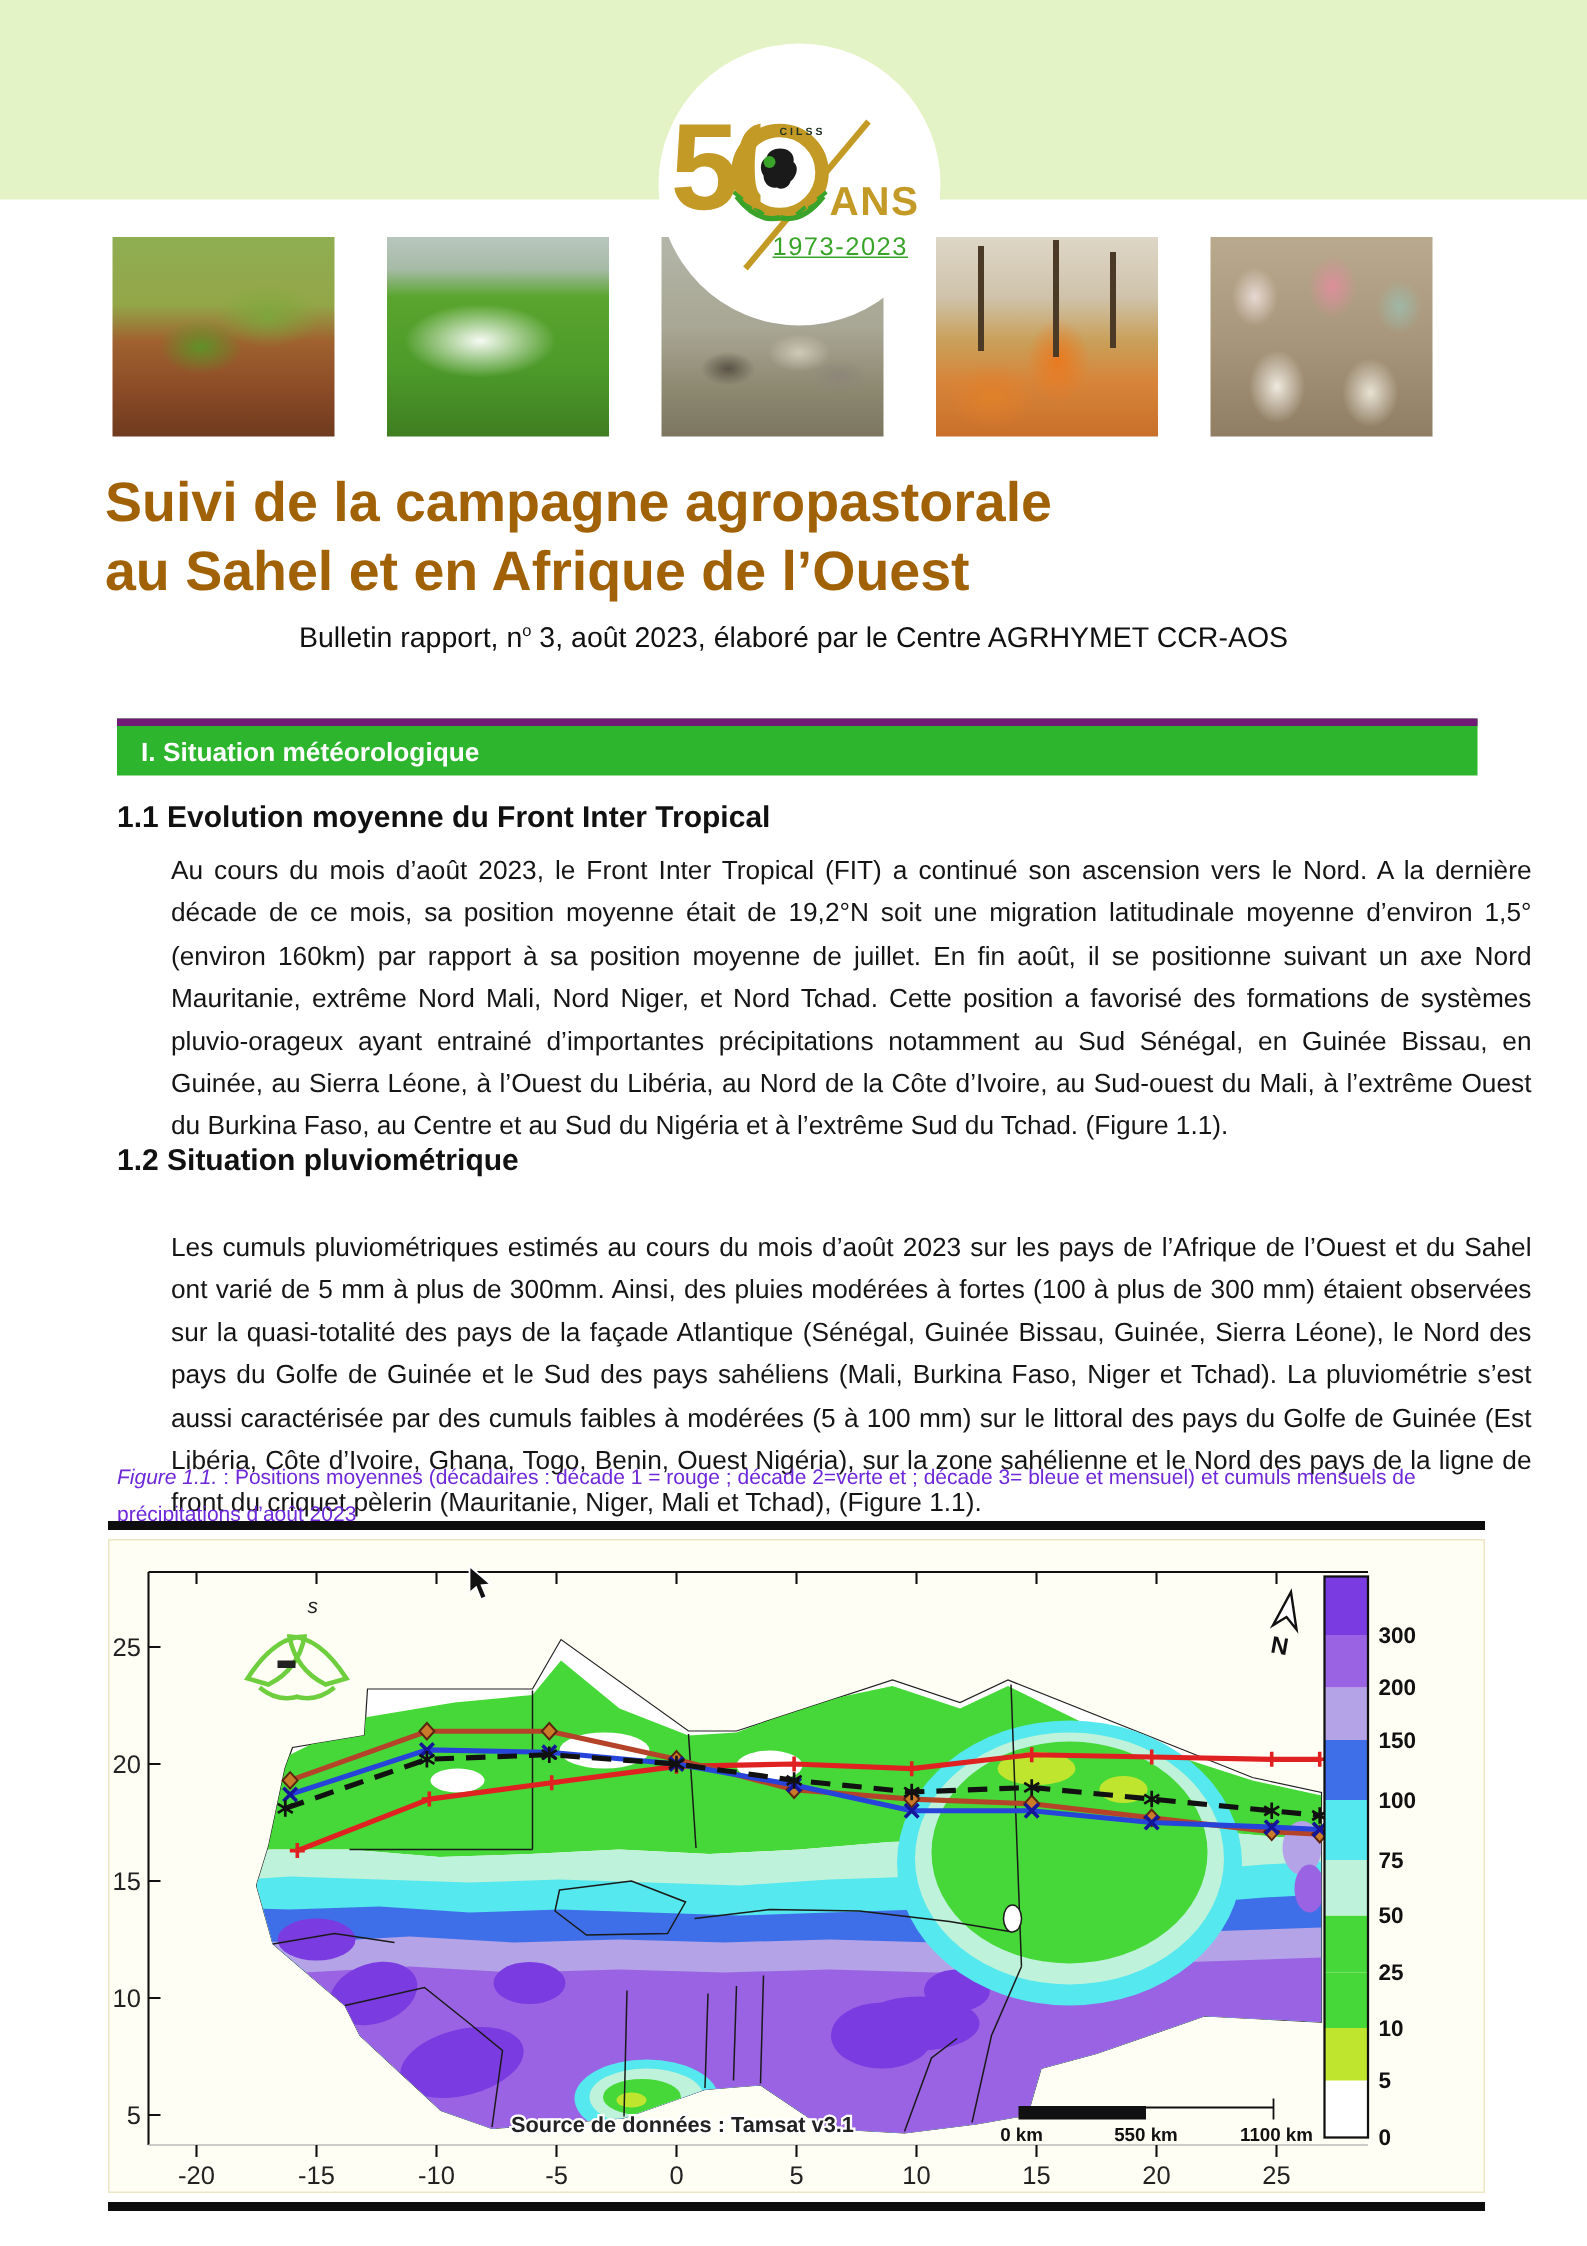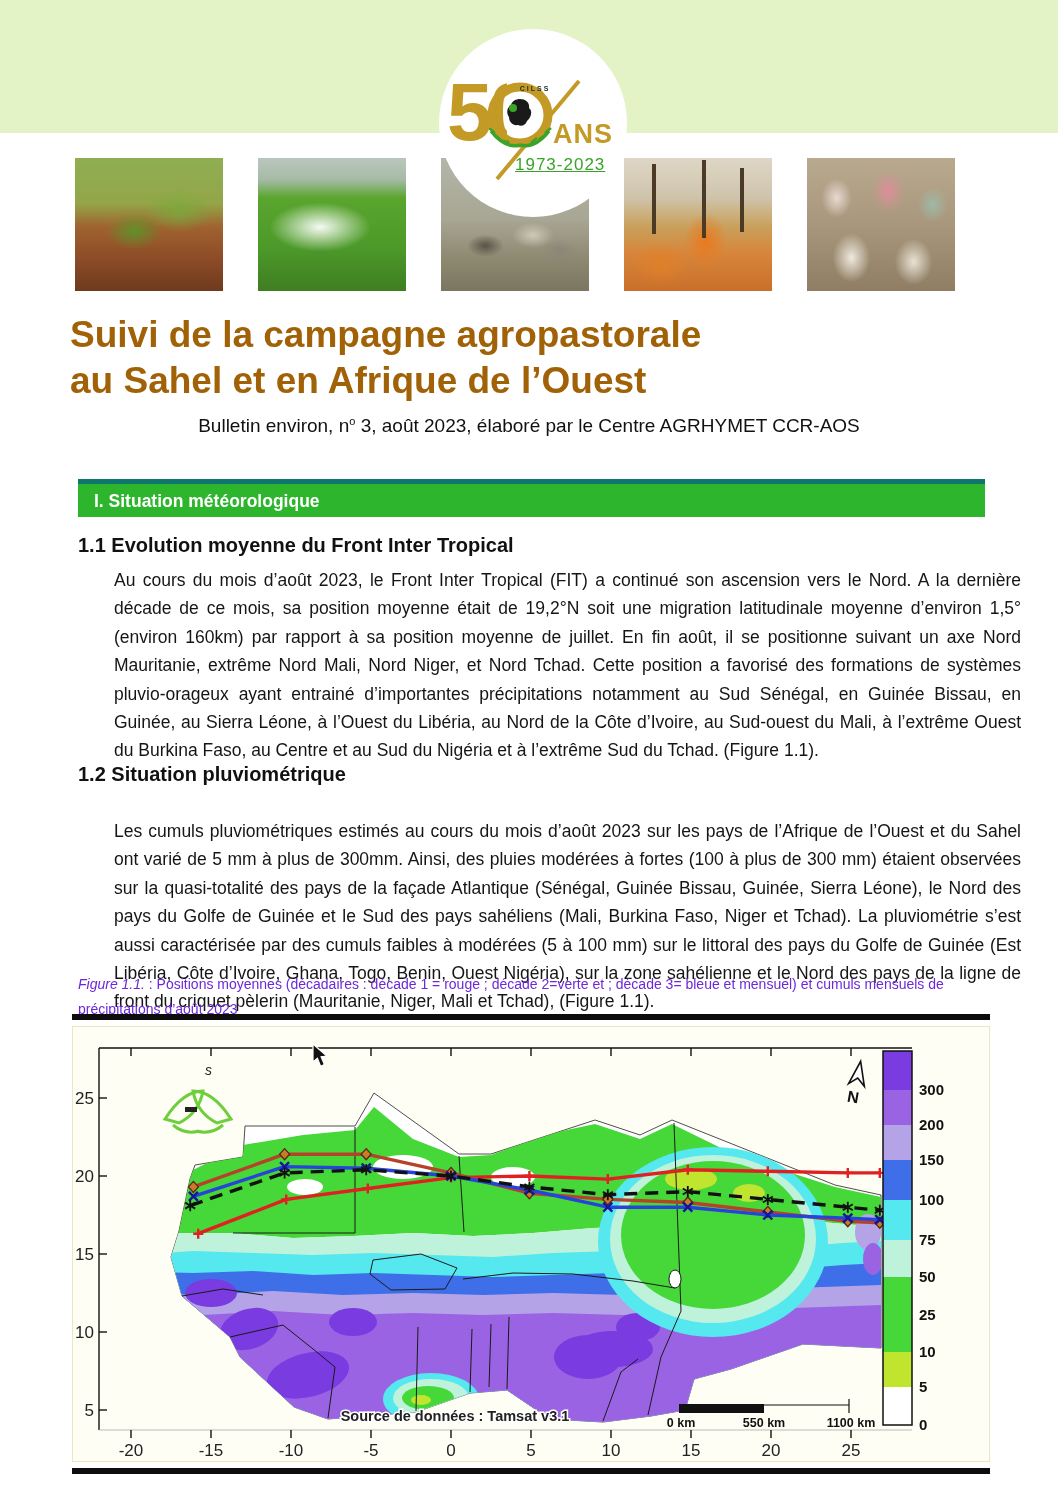--- a/index.html
+++ b/index.html
@@ -40,21 +40,21 @@
     radial-gradient(26px 32px at 72% 78%, #e8e2d4, rgba(232,226,212,0) 72%),
     linear-gradient(180deg,#b9a98e 0%,#a8977c 50%,#8f7e64 100%);}
   .tree{position:absolute;width:4px;background:#4a3a26;}
 
   
   .doc-title{position:absolute;left:70px;top:312px;width:918px;font-size:37px;line-height:46px;font-weight:800;color:#a16207;}
   .doc-subtitle{position:absolute;left:70px;top:415px;width:918px;text-align:center;font-size:19px;color:#111;}
   .doc-subtitle sup{font-size:11px;}
 
   
-  .section-bar{position:absolute;left:78px;top:479px;width:907px;height:38px;background:#2db52d;border-top:5px solid #0f766e;box-sizing:border-box;}
+  .section-bar{position:absolute;left:78px;top:479px;width:907px;height:38px;background:#2db52d;border-top:5px solid #701a75;box-sizing:border-box;}
   .section-bar span{display:block;padding:7px 0 0 16px;color:#ffffff;font-weight:700;font-size:17.5px;}
 
   .h-sub{position:absolute;left:78px;width:905px;font-size:20px;font-weight:700;color:#111;}
   .h11{top:534px;}
   .h12{top:763px;}
   .para{position:absolute;left:78px;width:907px;font-size:17.5px;line-height:28.4px;text-align:justify;color:#151515;margin-left:36px;}
   .p11{top:566px;}
   .p12{top:817px;}
 
   .fig-caption{position:absolute;left:78px;top:972px;width:907px;font-size:14px;line-height:25px;font-weight:400;color:#6d28d9;}
@@ -99,21 +99,21 @@
     <div class="logo-cilss">CILSS</div>
     <div class="logo-ans">ANS</div>
     <div class="logo-years">1973-2023</div>
   </div>
 
   <div class="doc-title">
     <span>Suivi de la campagne agropastorale</span><br>
     <span>au Sahel et en Afrique de l’Ouest</span>
   </div>
   <div class="doc-subtitle">
-    <span>Bulletin environ, n</span><sup>o</sup><span> 3, août 2023, élaboré par le Centre AGRHYMET CCR-AOS</span>
+    <span>Bulletin rapport, n</span><sup>o</sup><span> 3, août 2023, élaboré par le Centre AGRHYMET CCR-AOS</span>
   </div>
 
   <div class="section-bar">
     <span>I. Situation météorologique</span>
   </div>
 
   <div class="h-sub h11">1.1 Evolution moyenne du Front Inter Tropical</div>
   <div class="para p11">Au cours du mois d’août 2023, le Front Inter Tropical (FIT) a continué son ascension vers le Nord. A la dernière décade de ce mois, sa position moyenne était de 19,2°N soit une migration latitudinale moyenne d’environ 1,5° (environ 160km) par rapport à sa position moyenne de juillet. En fin août, il se positionne suivant un axe Nord Mauritanie, extrême Nord Mali, Nord Niger, et Nord Tchad. Cette position a favorisé des formations de systèmes pluvio-orageux ayant entrainé d’importantes précipitations notamment au Sud Sénégal, en Guinée Bissau, en Guinée, au Sierra Léone, à l’Ouest du Libéria, au Nord de la Côte d’Ivoire, au Sud-ouest du Mali, à l’extrême Ouest du Burkina Faso, au Centre et au Sud du Nigéria et à l’extrême Sud du Tchad. (Figure 1.1).</div>
   <div class="h-sub h12">1.2 Situation pluviométrique</div>
   <div class="para p12">Les cumuls pluviométriques estimés au cours du mois d’août 2023 sur les pays de l’Afrique de l’Ouest et du Sahel ont varié de 5 mm à plus de 300mm. Ainsi, des pluies modérées à fortes (100 à plus de 300 mm) étaient observées sur la quasi-totalité des pays de la façade Atlantique (Sénégal, Guinée Bissau, Guinée, Sierra Léone), le Nord des pays du Golfe de Guinée et le Sud des pays sahéliens (Mali, Burkina Faso, Niger et Tchad). La pluviométrie s’est aussi caractérisée par des cumuls faibles à modérées (5 à 100 mm) sur le littoral des pays du Golfe de Guinée (Est Libéria, Côte d’Ivoire, Ghana, Togo, Benin, Ouest Nigéria), sur la zone sahélienne et le Nord des pays de la ligne de front du criquet pèlerin (Mauritanie, Niger, Mali et Tchad), (Figure 1.1).</div>

